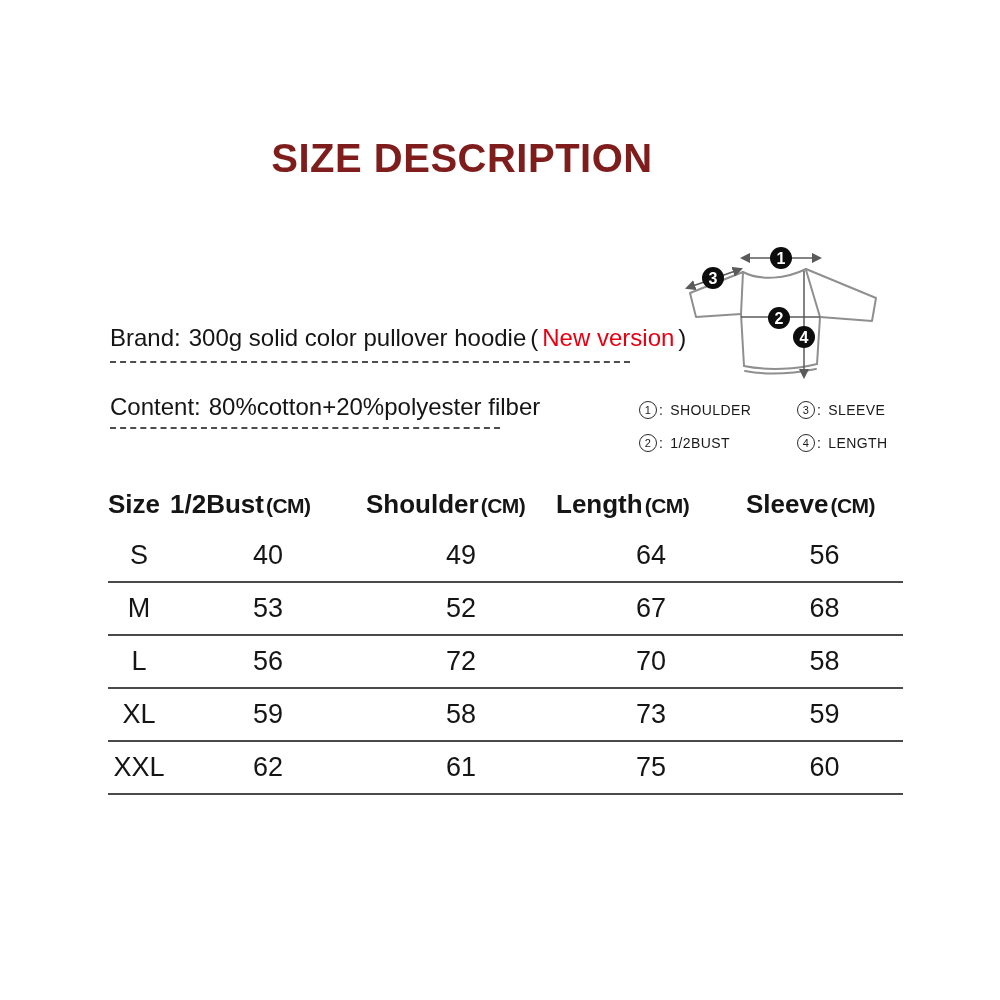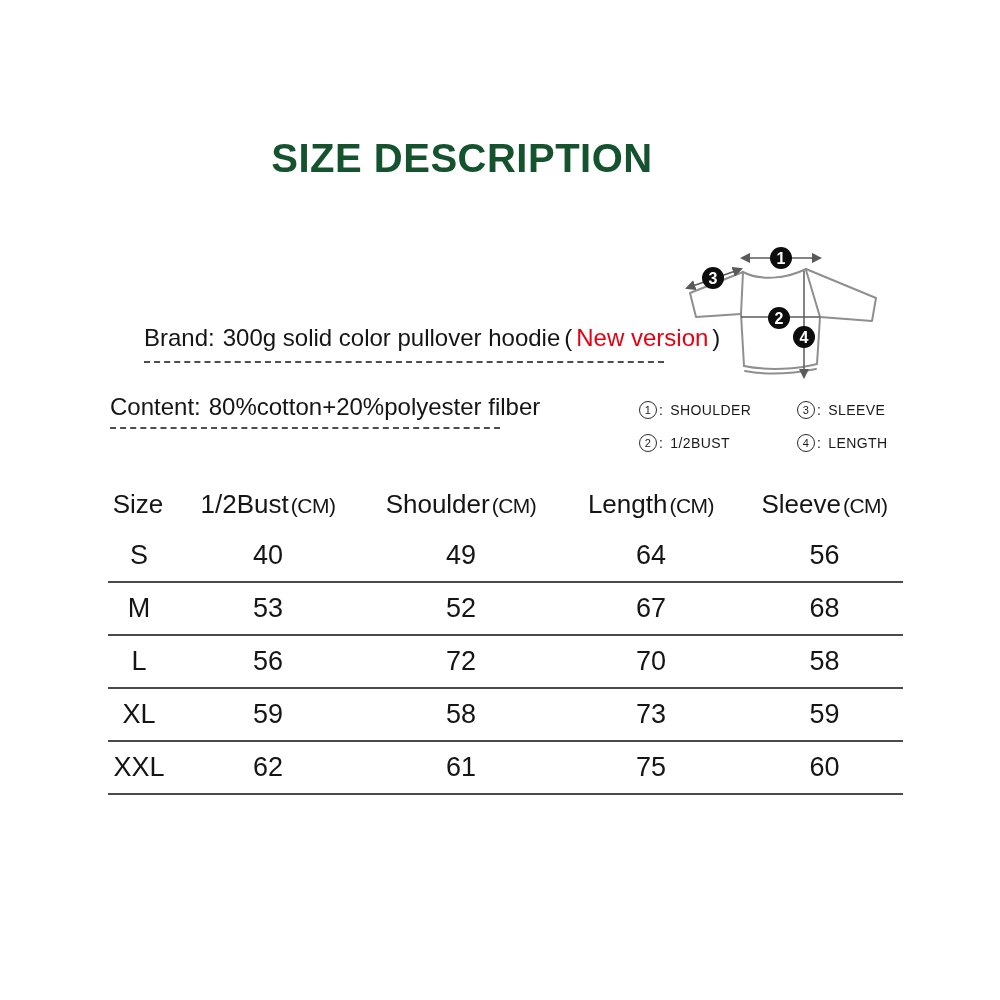--- a/index.html
+++ b/index.html
@@ -2,27 +2,27 @@
 <html><head>
 <meta charset="utf-8">
 <style>
   html,body { margin:0; padding:0; background:#ffffff; }
   .page {
     position:relative; width:1000px; height:1000px; background:#ffffff;
     font-family:"Liberation Sans", sans-serif; color:#151515; overflow:hidden;
   }
   .title {
     position:absolute; top:136px; left:0; width:924px; margin:0;
-    text-align:center; font-size:40px; font-weight:700; letter-spacing:0.5px; color:#14532d;
+    text-align:center; font-size:40px; font-weight:700; letter-spacing:0.5px; color:#7f1d1d;
   }
   .info-line {
     position:absolute; left:110px; font-size:24px; line-height:26px;
     border-bottom:2px dashed #4d4d4d; white-space:nowrap;
   }
-  .brand-line { top:325px; width:520px; padding-bottom:10px;margin-left:34px; }
+  .brand-line { top:325px; width:520px; padding-bottom:10px; }
   .content-line { top:394px; width:390px; padding-bottom:7px; }
   .line-label { margin-right:8px; }
   .paren { margin:0 4px; }
   .red { color:#e60012; }
 
   .diagram { position:absolute; left:678px; top:230px; }
 
   .legend {
     position:absolute; left:639px; top:401px;
     display:grid; grid-template-columns:158px auto; row-gap:15px;
@@ -34,21 +34,21 @@
     width:16px; height:16px; border:1.5px solid #2a2a2a; border-radius:50%;
     font-size:11px; line-height:1; flex:0 0 auto;
   }
   .lsep { margin:0 7px 0 2px; }
 
   .size-table {
     position:absolute; left:108px; top:489px; width:795px;
     border-collapse:collapse; table-layout:fixed;
   }
   .size-table th {
-    font-weight:400; font-size:26px; text-align:center;
+    font-weight:700; font-size:26px; text-align:left;
     vertical-align:bottom; height:28px; padding:0 0 10px 0; white-space:nowrap;
   }
   .size-table td {
     font-size:27px; text-align:center; height:49px;
     border-bottom:2px solid #4a4a4a;
   }
   .unit { font-size:21px; margin-left:2px; letter-spacing:-0.5px; }
 </style>
 </head>
 <body>

